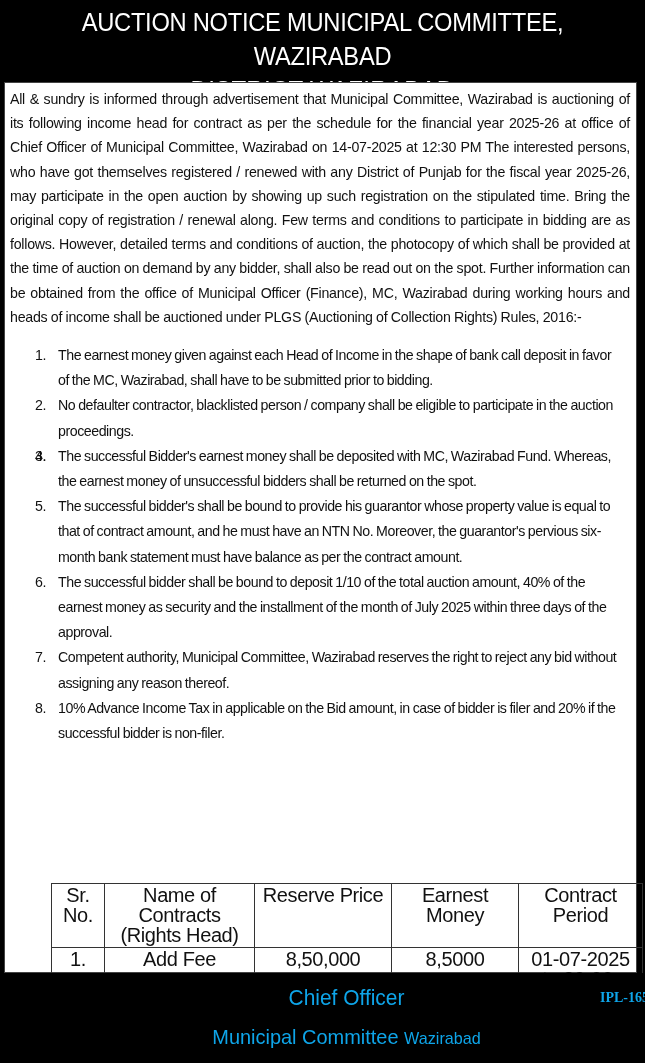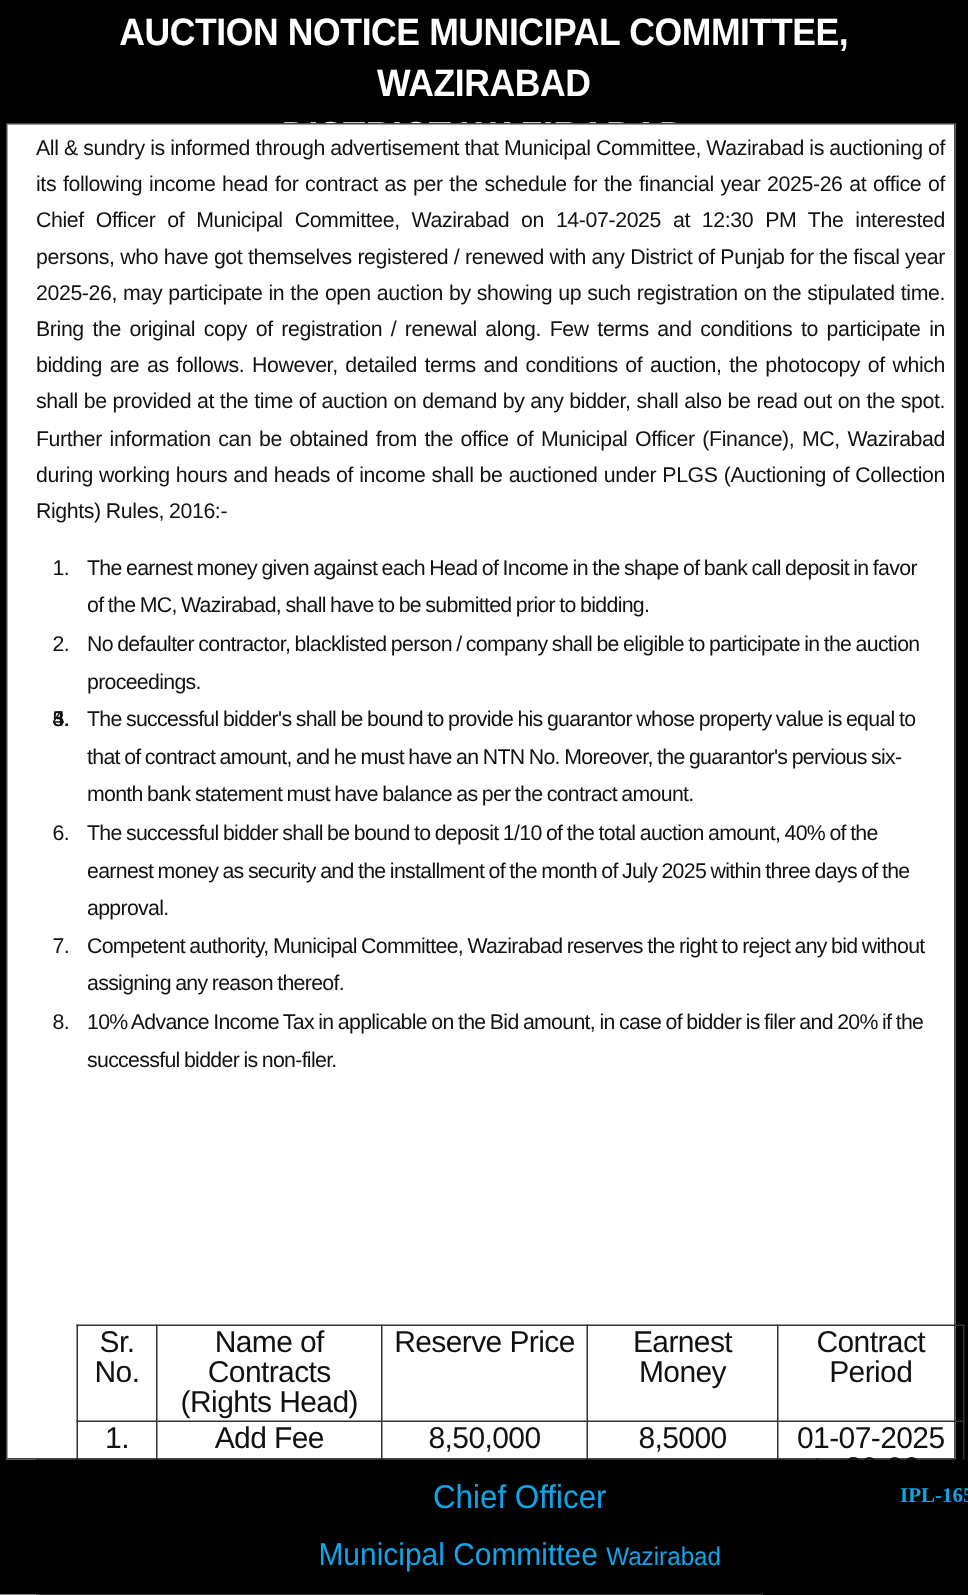--- a/index.html
+++ b/index.html
@@ -3,30 +3,29 @@
 <meta charset="utf-8">
 <style>
   html, body { margin: 0; padding: 0; }
   body {
     width: 645px; height: 1063px; background: #000; overflow: hidden;
     font-family: "Liberation Sans", sans-serif; color: #111;
   }
   .header {
     height: 82px; background: #000; color: #fff; text-align: center;
     font-family: "Liberation Sans", sans-serif;
-    font-weight: bold;
   }
   .header .t1 { font-size: 25.5px; line-height: 34px; padding-top: 5px; letter-spacing: -0.3px; transform: scaleX(0.93); }
   .header .t2 { font-size: 26px; line-height: 34px; letter-spacing: 0.2px; transform: scaleX(0.93); }
   .body {
     position: absolute; left: 4px; top: 82px; width: 633px; height: 891px;
     background: #fff; border: 1px solid #444; box-sizing: border-box;
   }
   .intro {
-    margin: 0; padding: 4px 6px 0 19px; font-size: 14.2px; line-height: 24.2px;
+    margin: 0; padding: 4px 6px 0 5px; font-size: 14.2px; line-height: 24.2px;
     text-align: justify; letter-spacing: -0.25px; word-spacing: -0.3px;
   }
   ol.terms { margin: 14px 0 0 0; padding: 0; list-style: none; }
   ol.terms li {
     position: relative; padding-left: 53px; padding-right: 14px;
     font-size: 14.2px; line-height: 25.2px; letter-spacing: -0.45px; word-spacing: -0.6px;
   }
   ol.terms li .num { position: absolute; left: 30px; top: 0; }
   table.contracts {
     position: absolute; left: 46px; top: 800px; width: 592px; border-collapse: collapse;
@@ -52,21 +51,21 @@
   <div class="t1">AUCTION NOTICE MUNICIPAL COMMITTEE, WAZIRABAD</div>
   <div class="t2">DISTRICT WAZIRABAD</div>
 </div>
 
 <div class="body">
   <p class="intro">All &amp; sundry is informed through advertisement that Municipal Committee, Wazirabad is auctioning of its following income head for contract as per the schedule for the financial year 2025-26 at office of Chief Officer of Municipal Committee, Wazirabad on 14-07-2025 at 12:30 PM The interested persons, who have got themselves registered / renewed with any District of Punjab for the fiscal year 2025-26, may participate in the open auction by showing up such registration on the stipulated time. Bring the original copy of registration / renewal along. Few terms and conditions to participate in bidding are as follows. However, detailed terms and conditions of auction, the photocopy of which shall be provided at the time of auction on demand by any bidder, shall also be read out on the spot. Further information can be obtained from the office of Municipal Officer (Finance), MC, Wazirabad during working hours and heads of income shall be auctioned under PLGS (Auctioning of Collection Rights) Rules, 2016:-</p>
   <ol class="terms">
     <li><span class="num">1.</span><span>The earnest money given against each Head of Income in the shape of bank call deposit in favor of the MC, Wazirabad, shall have to be submitted prior to bidding.</span></li>
     <li><span class="num">2.</span><span>No defaulter contractor, blacklisted person / company shall be eligible to participate in the auction proceedings.</span></li>
     <li><span class="num">3.</span></li>
-    <li><span class="num">4.</span></li>
+    <li><span class="num">4.</span><span>The successful Bidder's earnest money shall be deposited with MC, Wazirabad Fund. Whereas, the earnest money of unsuccessful bidders shall be returned on the spot.</span></li>
     <li><span class="num">5.</span><span>The successful bidder's shall be bound to provide his guarantor whose property value is equal to that of contract amount, and he must have an NTN No. Moreover, the guarantor's pervious six-month bank  statement must have balance as per the contract amount.</span></li>
     <li><span class="num">6.</span><span>The successful bidder shall be bound to deposit 1/10 of the total auction amount, 40% of the earnest money as security and the installment of the month of July 2025 within three days of the approval.</span></li>
     <li><span class="num">7.</span><span>Competent authority, Municipal Committee, Wazirabad reserves the right to reject any bid without assigning any reason thereof.</span></li>
     <li><span class="num">8.</span><span>10% Advance Income Tax in applicable on the Bid amount, in case of bidder is filer and 20% if the successful bidder is non-filer.</span></li>
   </ol>
   <table class="contracts">
     <tbody>
         <tr>
       <th style="width:46px">Sr. No.</th>
       <th style="width:143px">Name of Contracts (Rights Head)</th>

